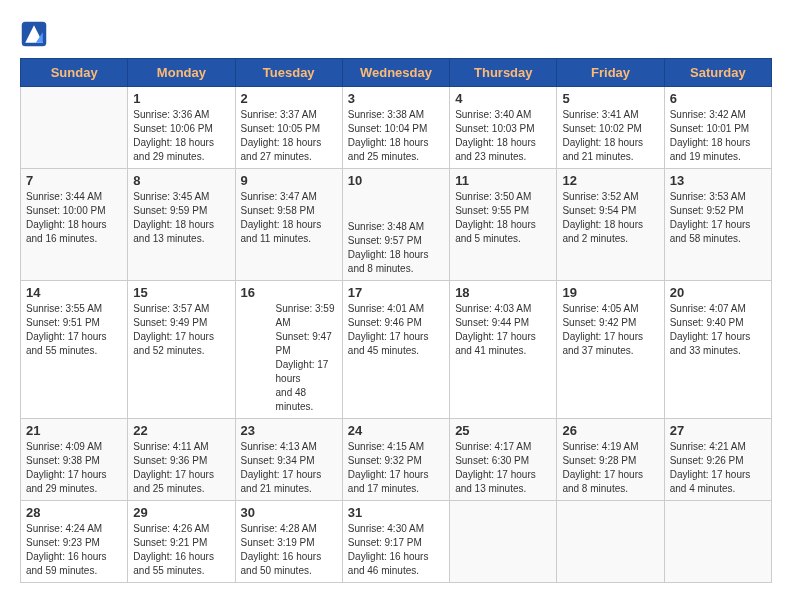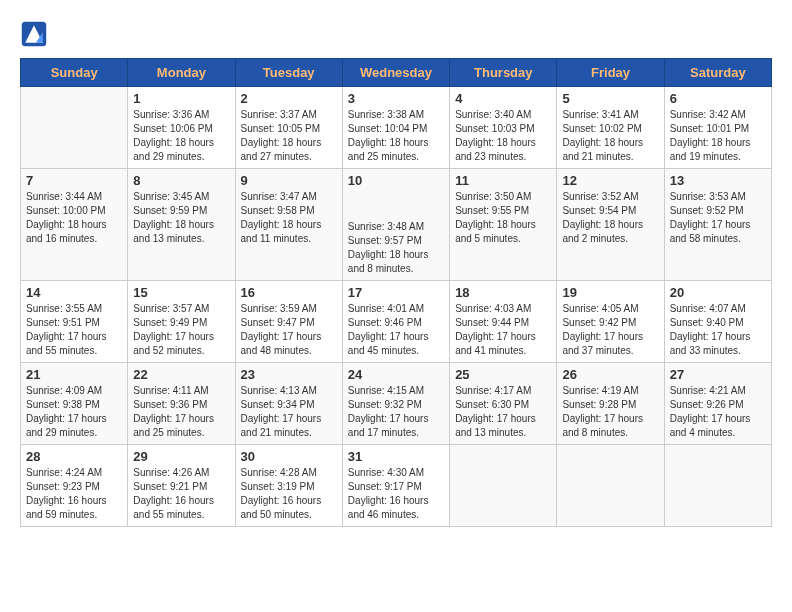--- a/index.html
+++ b/index.html
@@ -237,21 +237,21 @@
         </td>
         <td>
           <div class="day-number">15</div>
           <div class="day-info" style="white-space: pre-line;">Sunrise: 3:57 AM
 Sunset: 9:49 PM
 Daylight: 17 hours
 and 52 minutes.</div>
         </td>
         <td>
           <div class="day-number">16</div>
-          <div class="day-info" style="white-space: pre-line;">Sunrise: 3:59 AM
+          <div class="day-info" style="white-space: pre-line; margin-left: 35px;">Sunrise: 3:59 AM
 Sunset: 9:47 PM
 Daylight: 17 hours
 and 48 minutes.</div>
         </td>
         <td>
           <div class="day-number">17</div>
           <div class="day-info" style="white-space: pre-line;">Sunrise: 4:01 AM
 Sunset: 9:46 PM
 Daylight: 17 hours
 and 45 minutes.</div>

